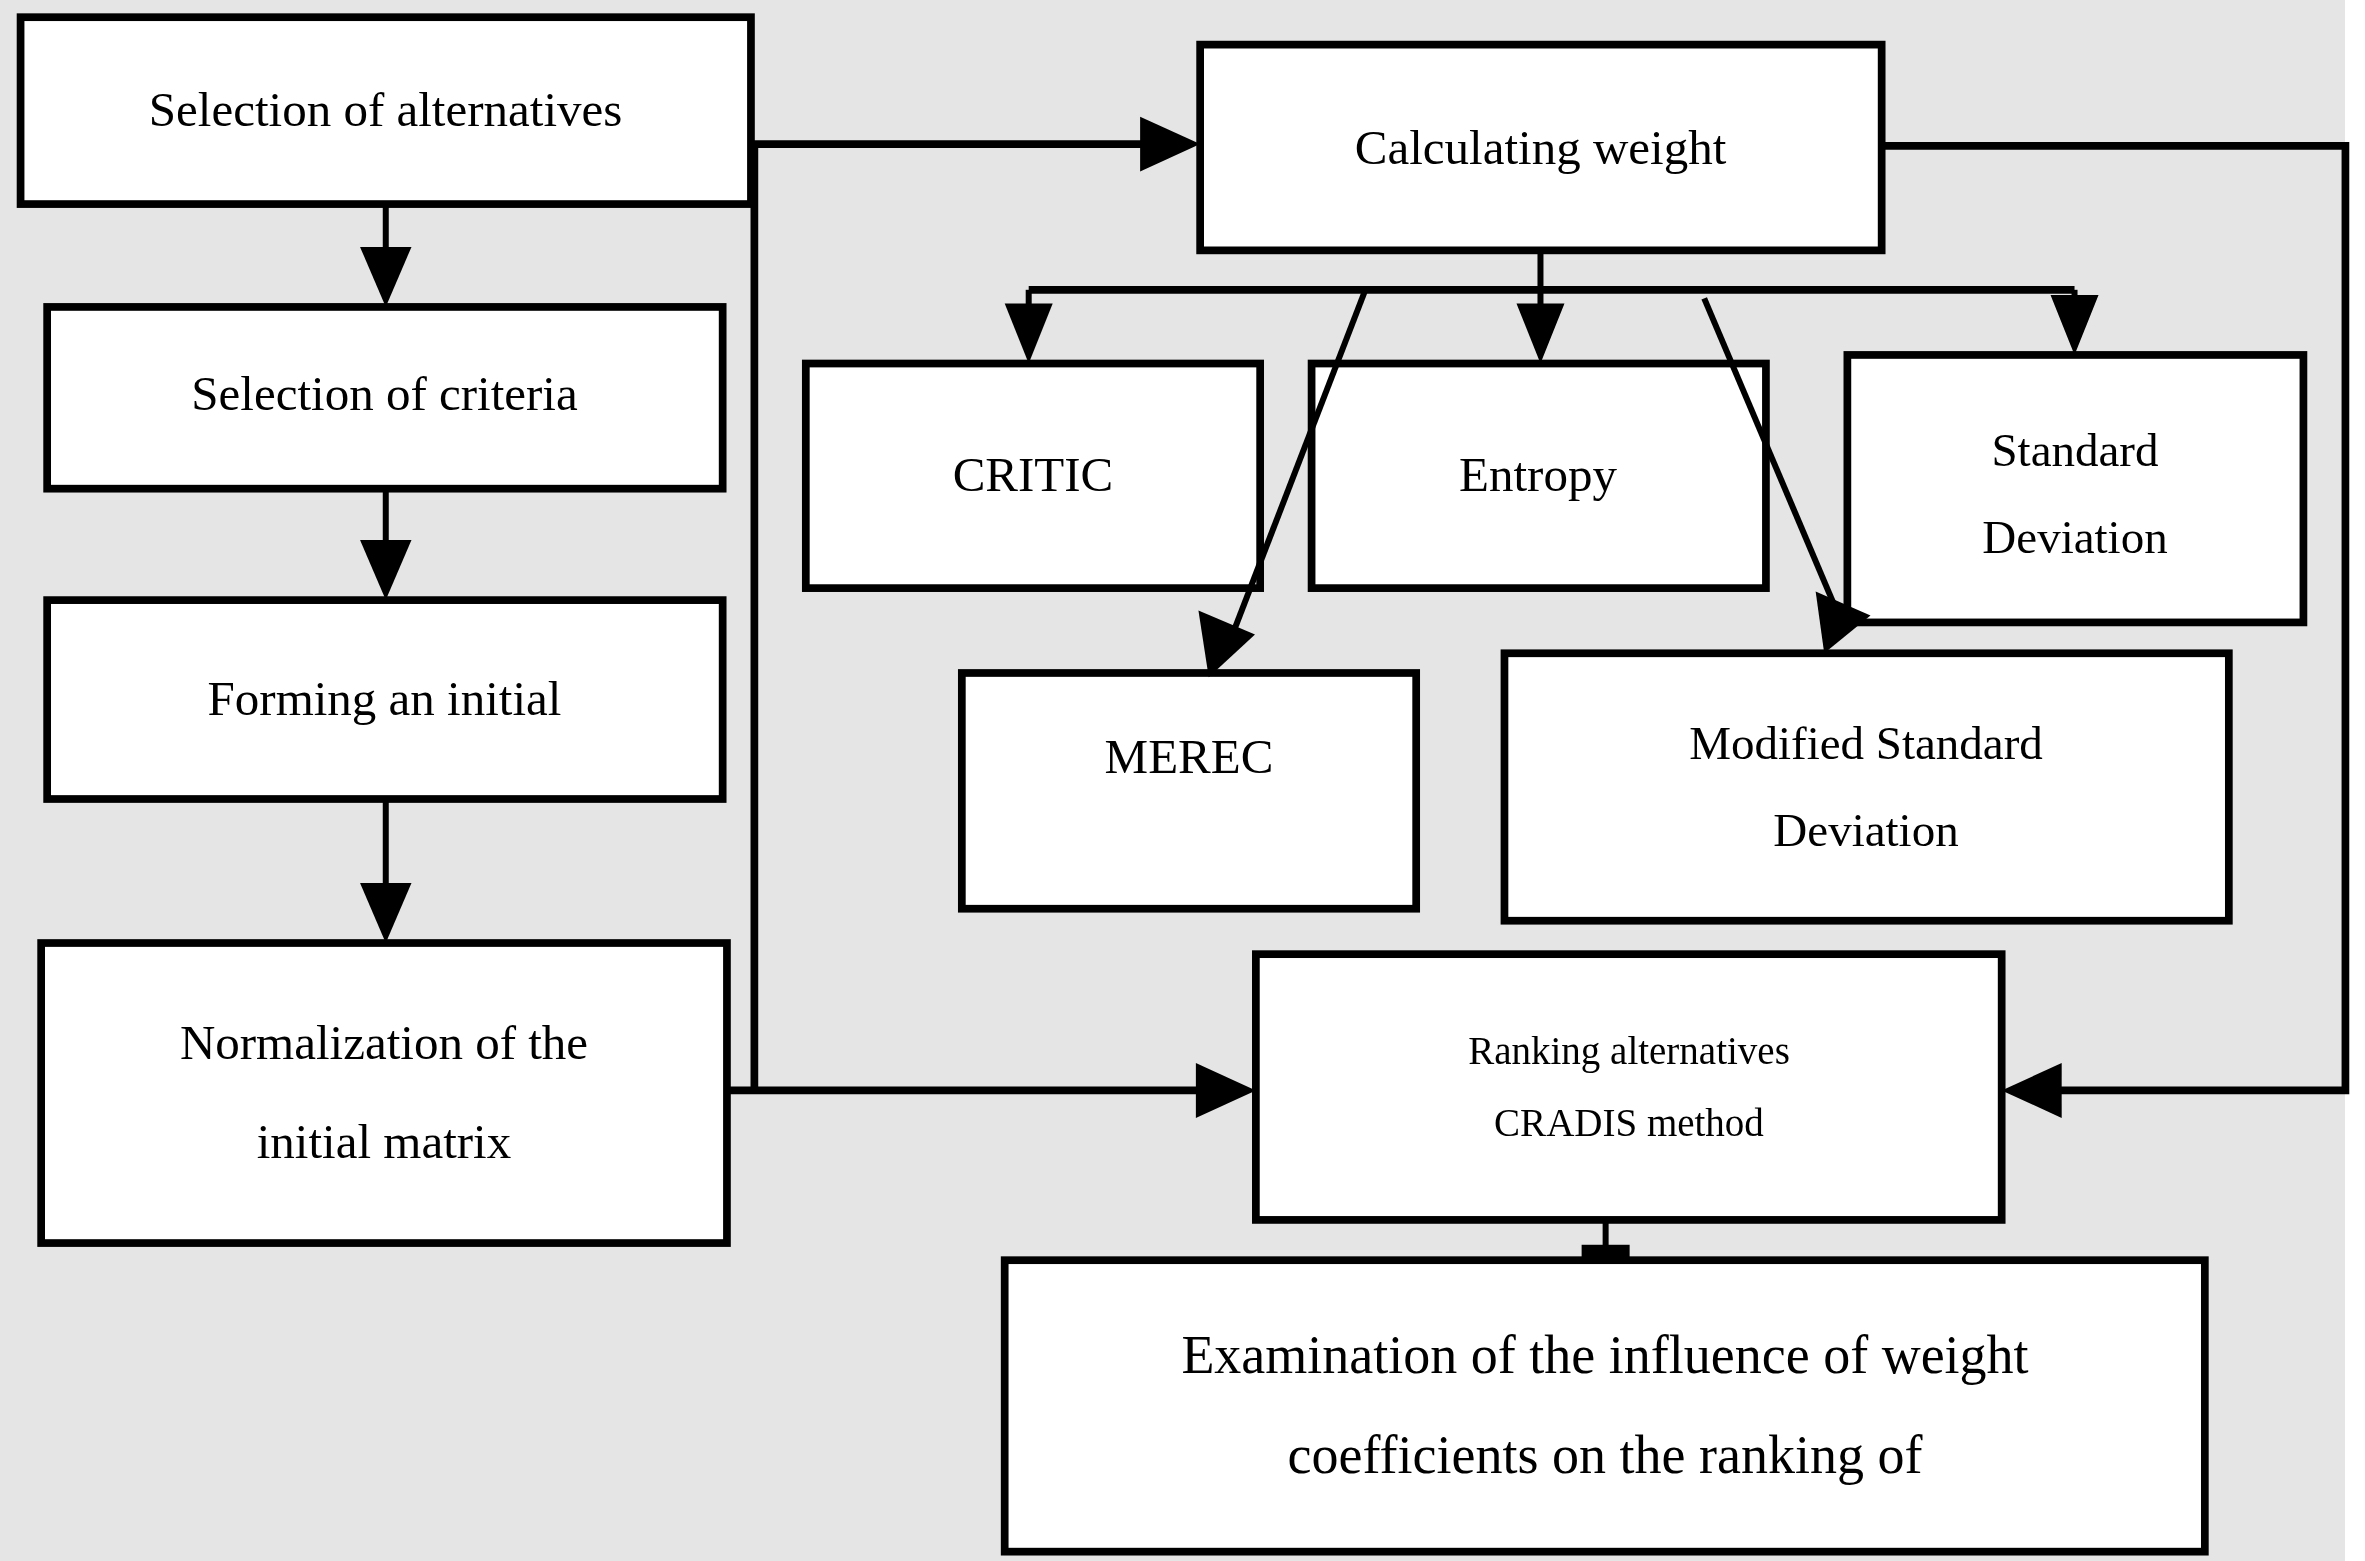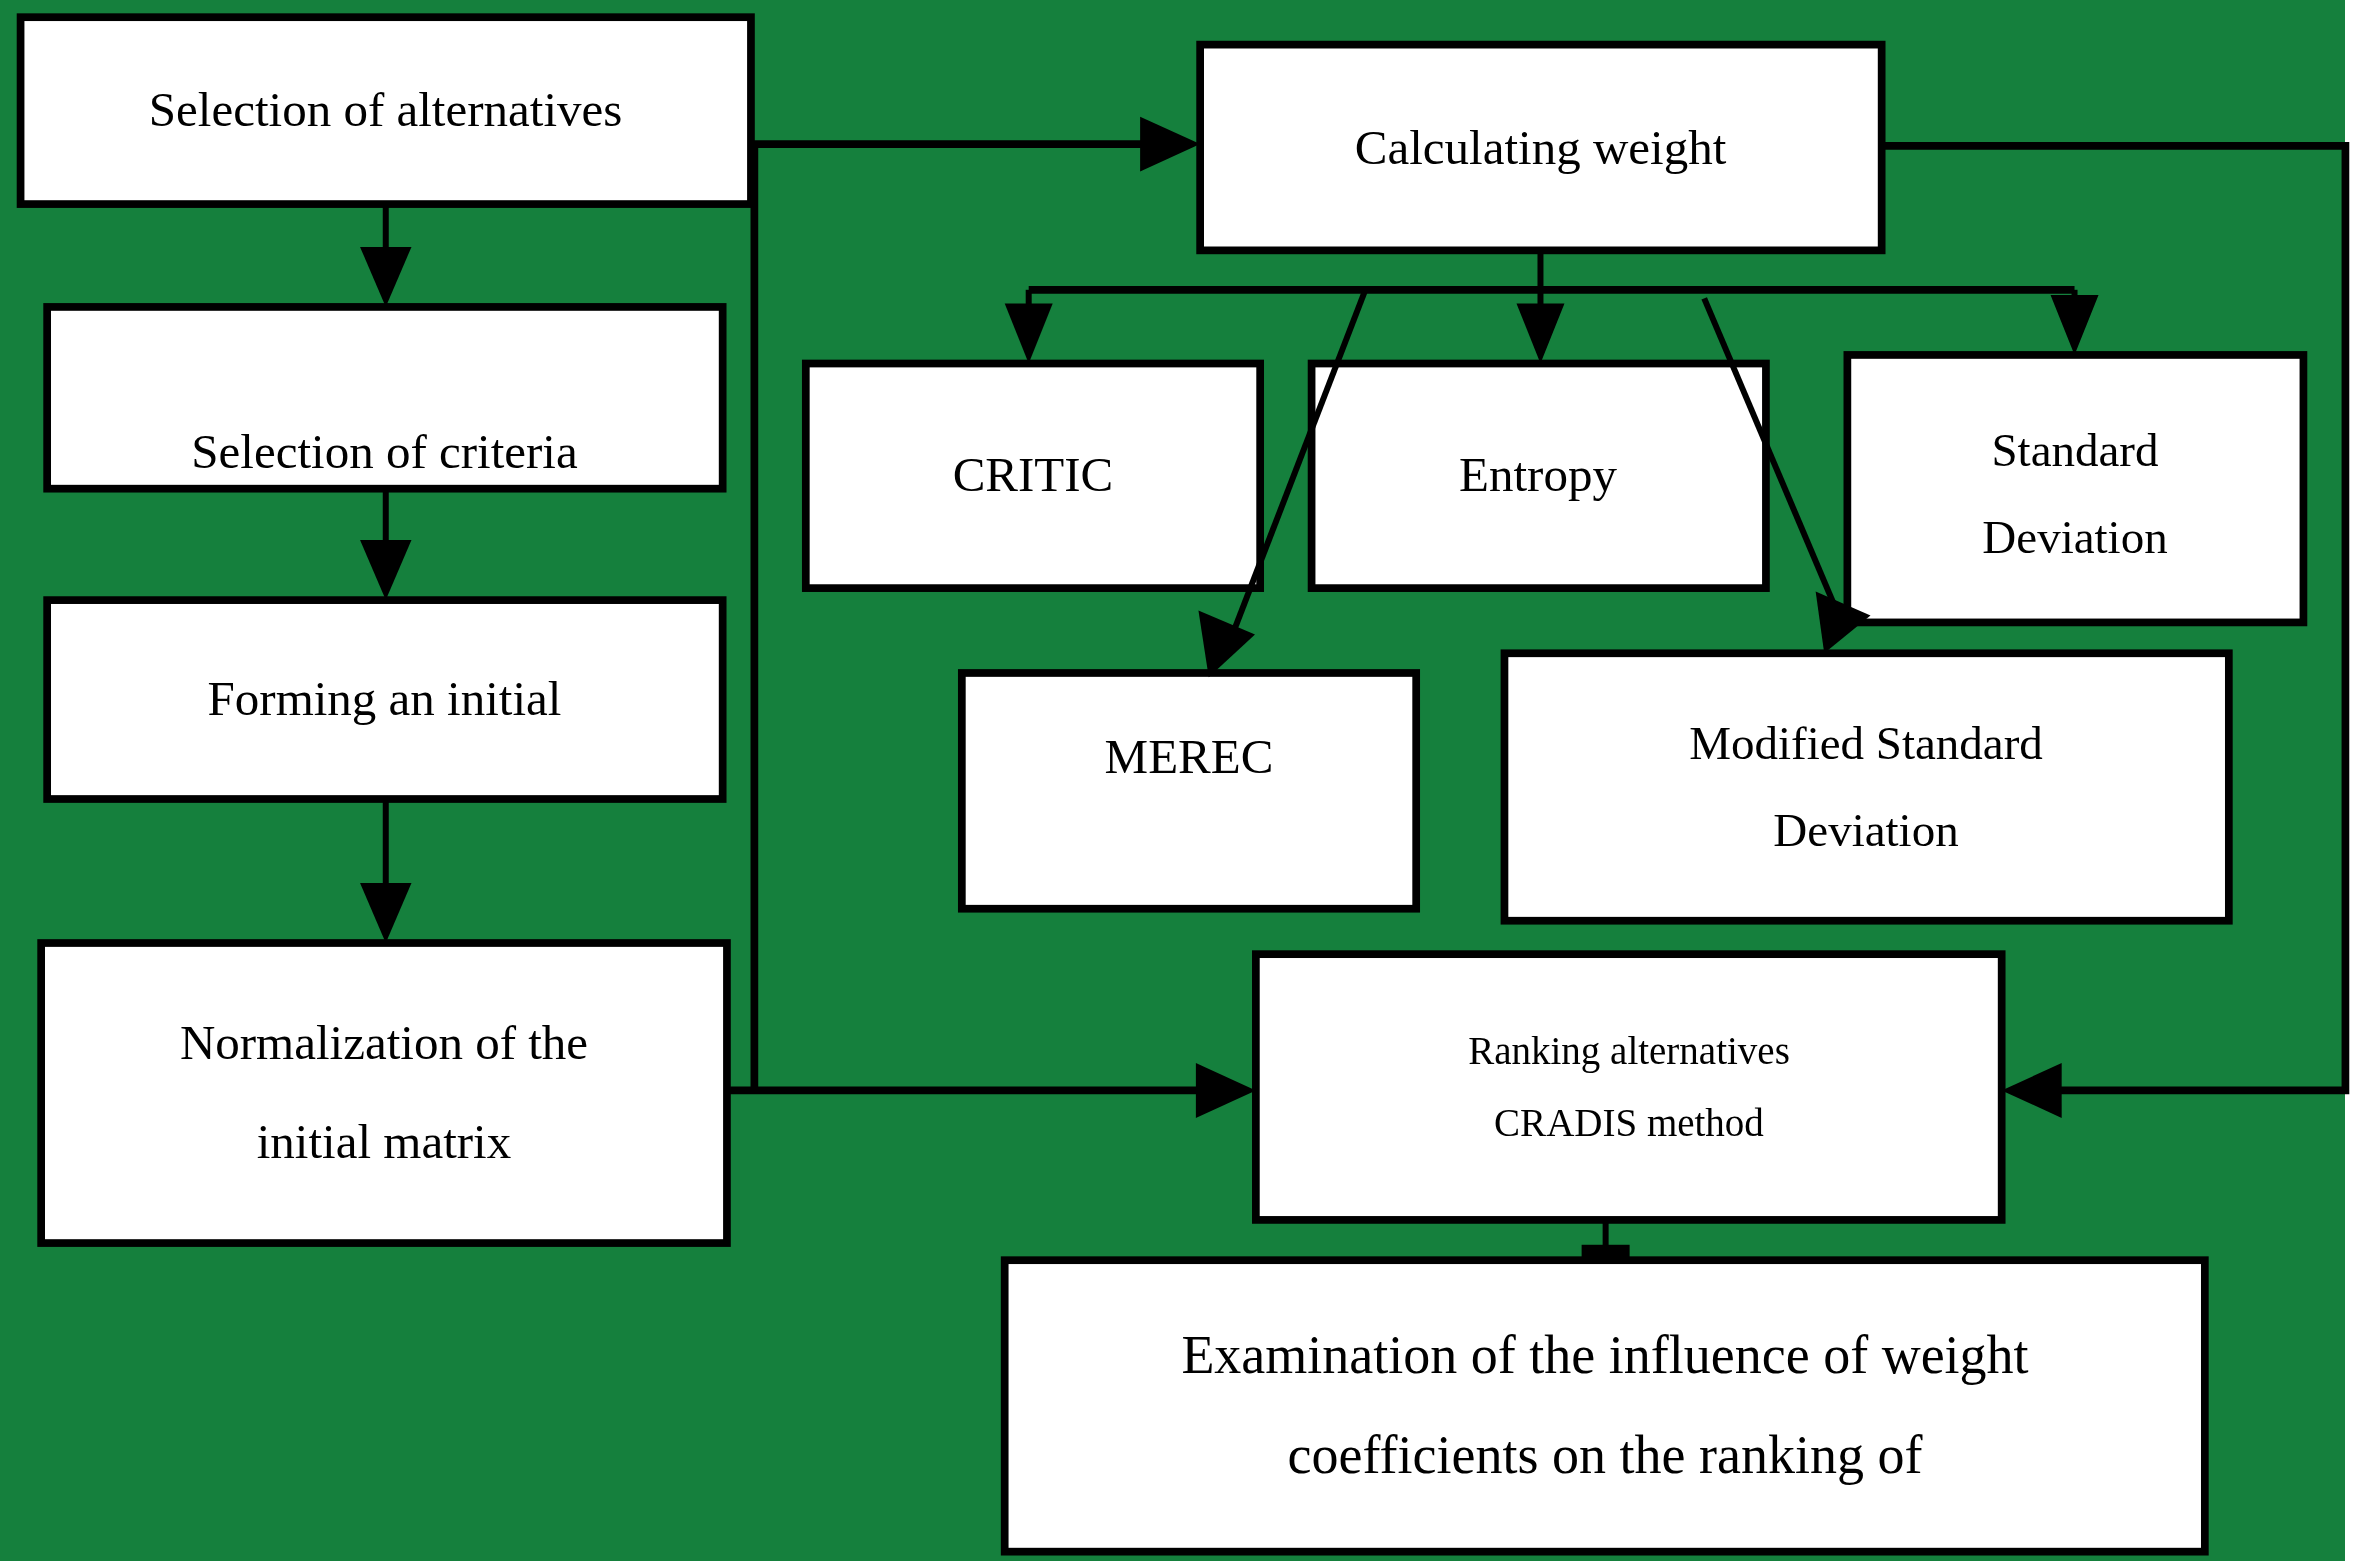--- a/index.html
+++ b/index.html
@@ -4,21 +4,21 @@
 <style>
   html, body {
     margin: 0;
     padding: 0;
     background: #ffffff;
   }
   #canvas {
     position: relative;
     width: 2345px;
     height: 1562px;
-    background: #15803d;
+    background: #e5e5e5;
     font-family: "Liberation Serif", "DejaVu Serif", serif;
   }
   #flow-svg {
     position: absolute;
     top: 0;
     left: 0;
     width: 2366px;
     height: 1562px;
   }
   .node-box {
@@ -148,21 +148,21 @@
       <line class="conn-thin" x1="1873" y1="1423" x2="1873" y2="1470"></line>
       <rect class="arrowhead" x="1845" y="1452" width="56" height="18"></rect>
     </g>
 
   </svg>
 
   <div class="box-label lbl-lg" style="left:20.6px; top:17px; width:730px; height:187px;">
     <span>Selection of alternatives</span>
   </div>
 
-  <div class="box-label lbl-lg" style="left:47px; top:316px; width:675px; height:182px;justify-content:flex-end;">
+  <div class="box-label lbl-lg" style="left:47px; top:303px; width:675px; height:182px;">
     <span>Selection of criteria</span>
   </div>
 
   <div class="box-label lbl-lg" style="left:47px; top:600px; width:675px; height:199px;">
     <span>Forming an initial</span>
   </div>
 
   <div class="box-label lbl-lg" style="left:41px; top:943px; width:686px; height:300px;gap:8px;">
     <span>Normalization of the</span>
     <span>initial matrix</span>

